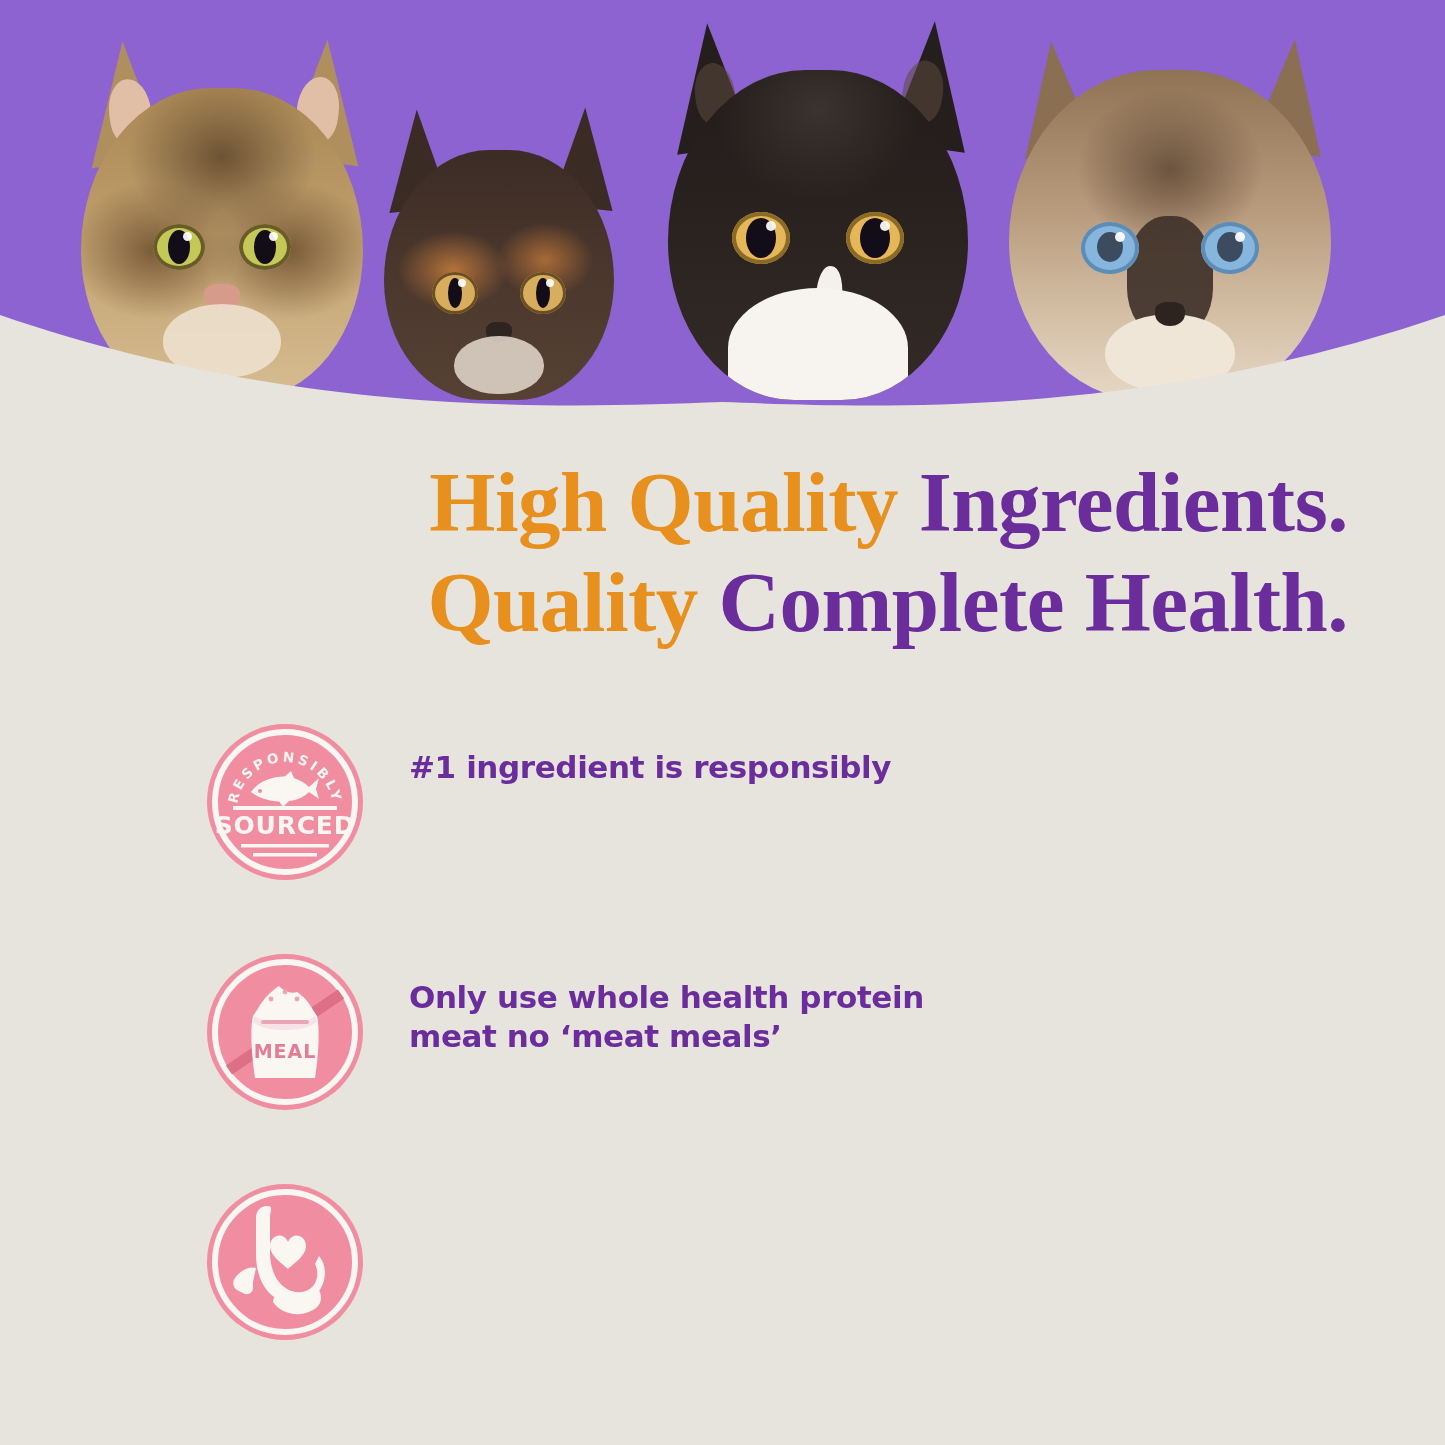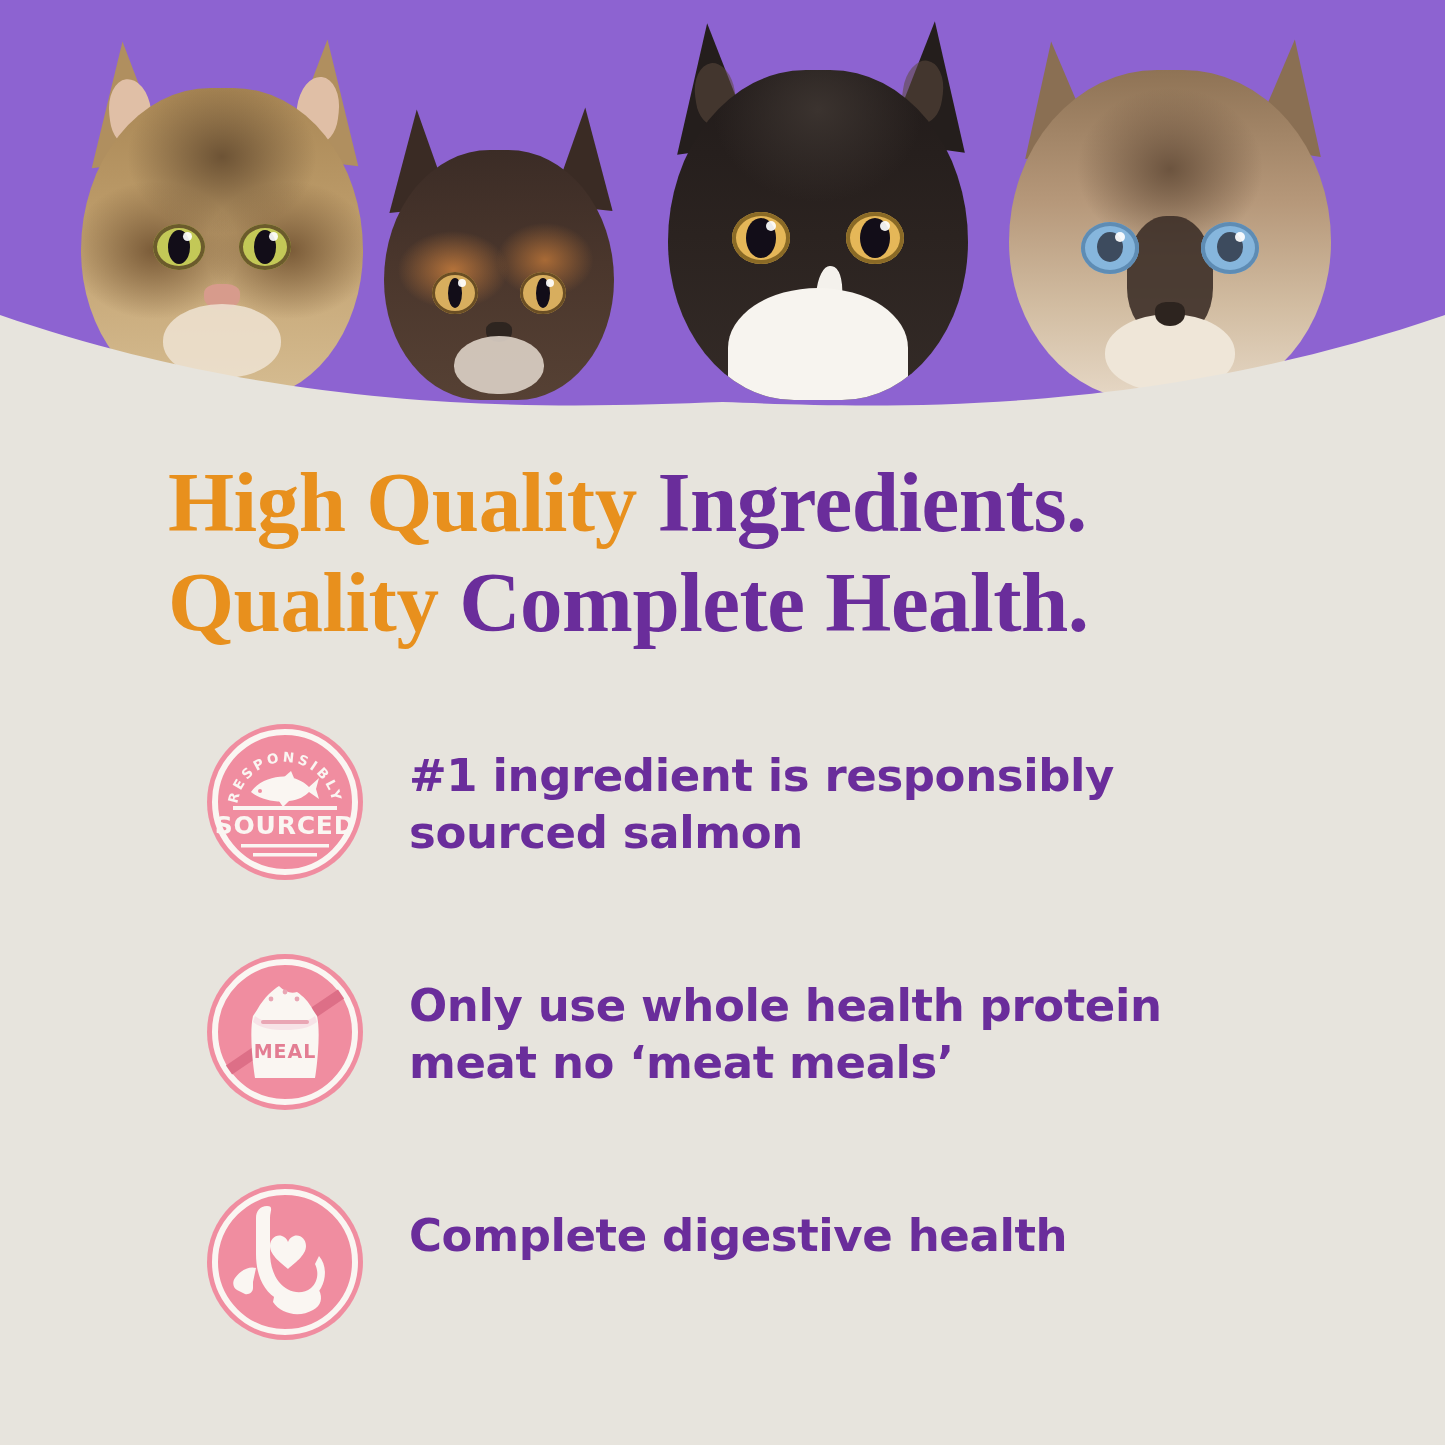--- a/index.html
+++ b/index.html
@@ -249,21 +249,21 @@
     left: 168px;
     top: 452px;
     width: 1180px;
     font-family: "Liberation Serif", "DejaVu Serif", serif;
     font-weight: bold;
     font-size: 85px;
     line-height: 1.18;
     letter-spacing: -0.5px;
     white-space: nowrap;
   }
-  .headline .ln { display: block; }
+  .headline .ln { display: block; text-align: right; }
   .hl-orange { color: #e8901d; }
   .hl-purple { color: #6a2d9b; }
 
   
   .features {
     position: absolute;
     left: 205px;
     top: 722px;
     width: 1120px;
   }
@@ -277,21 +277,21 @@
     flex: 0 0 auto;
     width: 160px;
     height: 160px;
     margin-right: 44px;
     position: relative;
   }
   .feature-text {
     color: #6a2d9b;
     font-family: "DejaVu Sans", "Liberation Sans", sans-serif;
     font-weight: bold;
-    font-size: 45px;
+    font-size: 31px;
     line-height: 1.26;
     padding-top: 26px;
     letter-spacing: -0.4px;
   }
   .feature-text .ln { display: block; white-space: nowrap; }
 </style>
 </head>
 <body>
 
 <div class="panel">
@@ -420,21 +420,20 @@
 
           <rect x="28" y="84" width="104" height="4" fill="#faf6f2"></rect>
 
           <text x="80" y="112" text-anchor="middle" font-family="'DejaVu Sans','Liberation Sans',sans-serif" font-size="25" font-weight="bold" fill="#faf6f2" letter-spacing="0.8">SOURCED</text>
           <rect x="36" y="122" width="88" height="3.5" fill="#faf6f2"></rect>
           <rect x="48" y="131" width="64" height="3.5" fill="#faf6f2"></rect>
         </svg>
       </div>
       <div class="feature-text">
         <span class="ln">#1 ingredient is responsibly</span>
-        <span class="ln">sourced salmon</span>
       </div>
     </div>
 
     <div class="feature">
       <div class="badge">
         <svg viewBox="0 0 160 160" width="160" height="160">
           <circle cx="80" cy="80" r="78" fill="#f08da0"></circle>
           <circle cx="80" cy="80" r="70" fill="none" stroke="#faf6f2" stroke-width="6"></circle>
 
           <line x1="24" y1="118" x2="136" y2="42" stroke="#dd6f87" stroke-width="11"></line>
@@ -476,18 +475,17 @@
             <path d="M 70 110 C 84 122 104 120 114 108 C 118 116 116 124 108 128
                      C 94 136 76 132 68 120 Z"></path>
           </g>
 
           <path d="M 101 64 C 101 57 95 52 89 54 C 86 55 84 57 83 60
                    C 82 57 80 55 77 54 C 71 52 65 57 65 64
                    C 65 74 78 82 83 87 C 88 82 101 74 101 64 Z" fill="#faf6f2"></path>
         </svg>
       </div>
       <div class="feature-text">
-        <span class="ln">Complete digestive health</span>
       </div>
     </div>
 
   </div>
 </div>
 
 </body></html>

